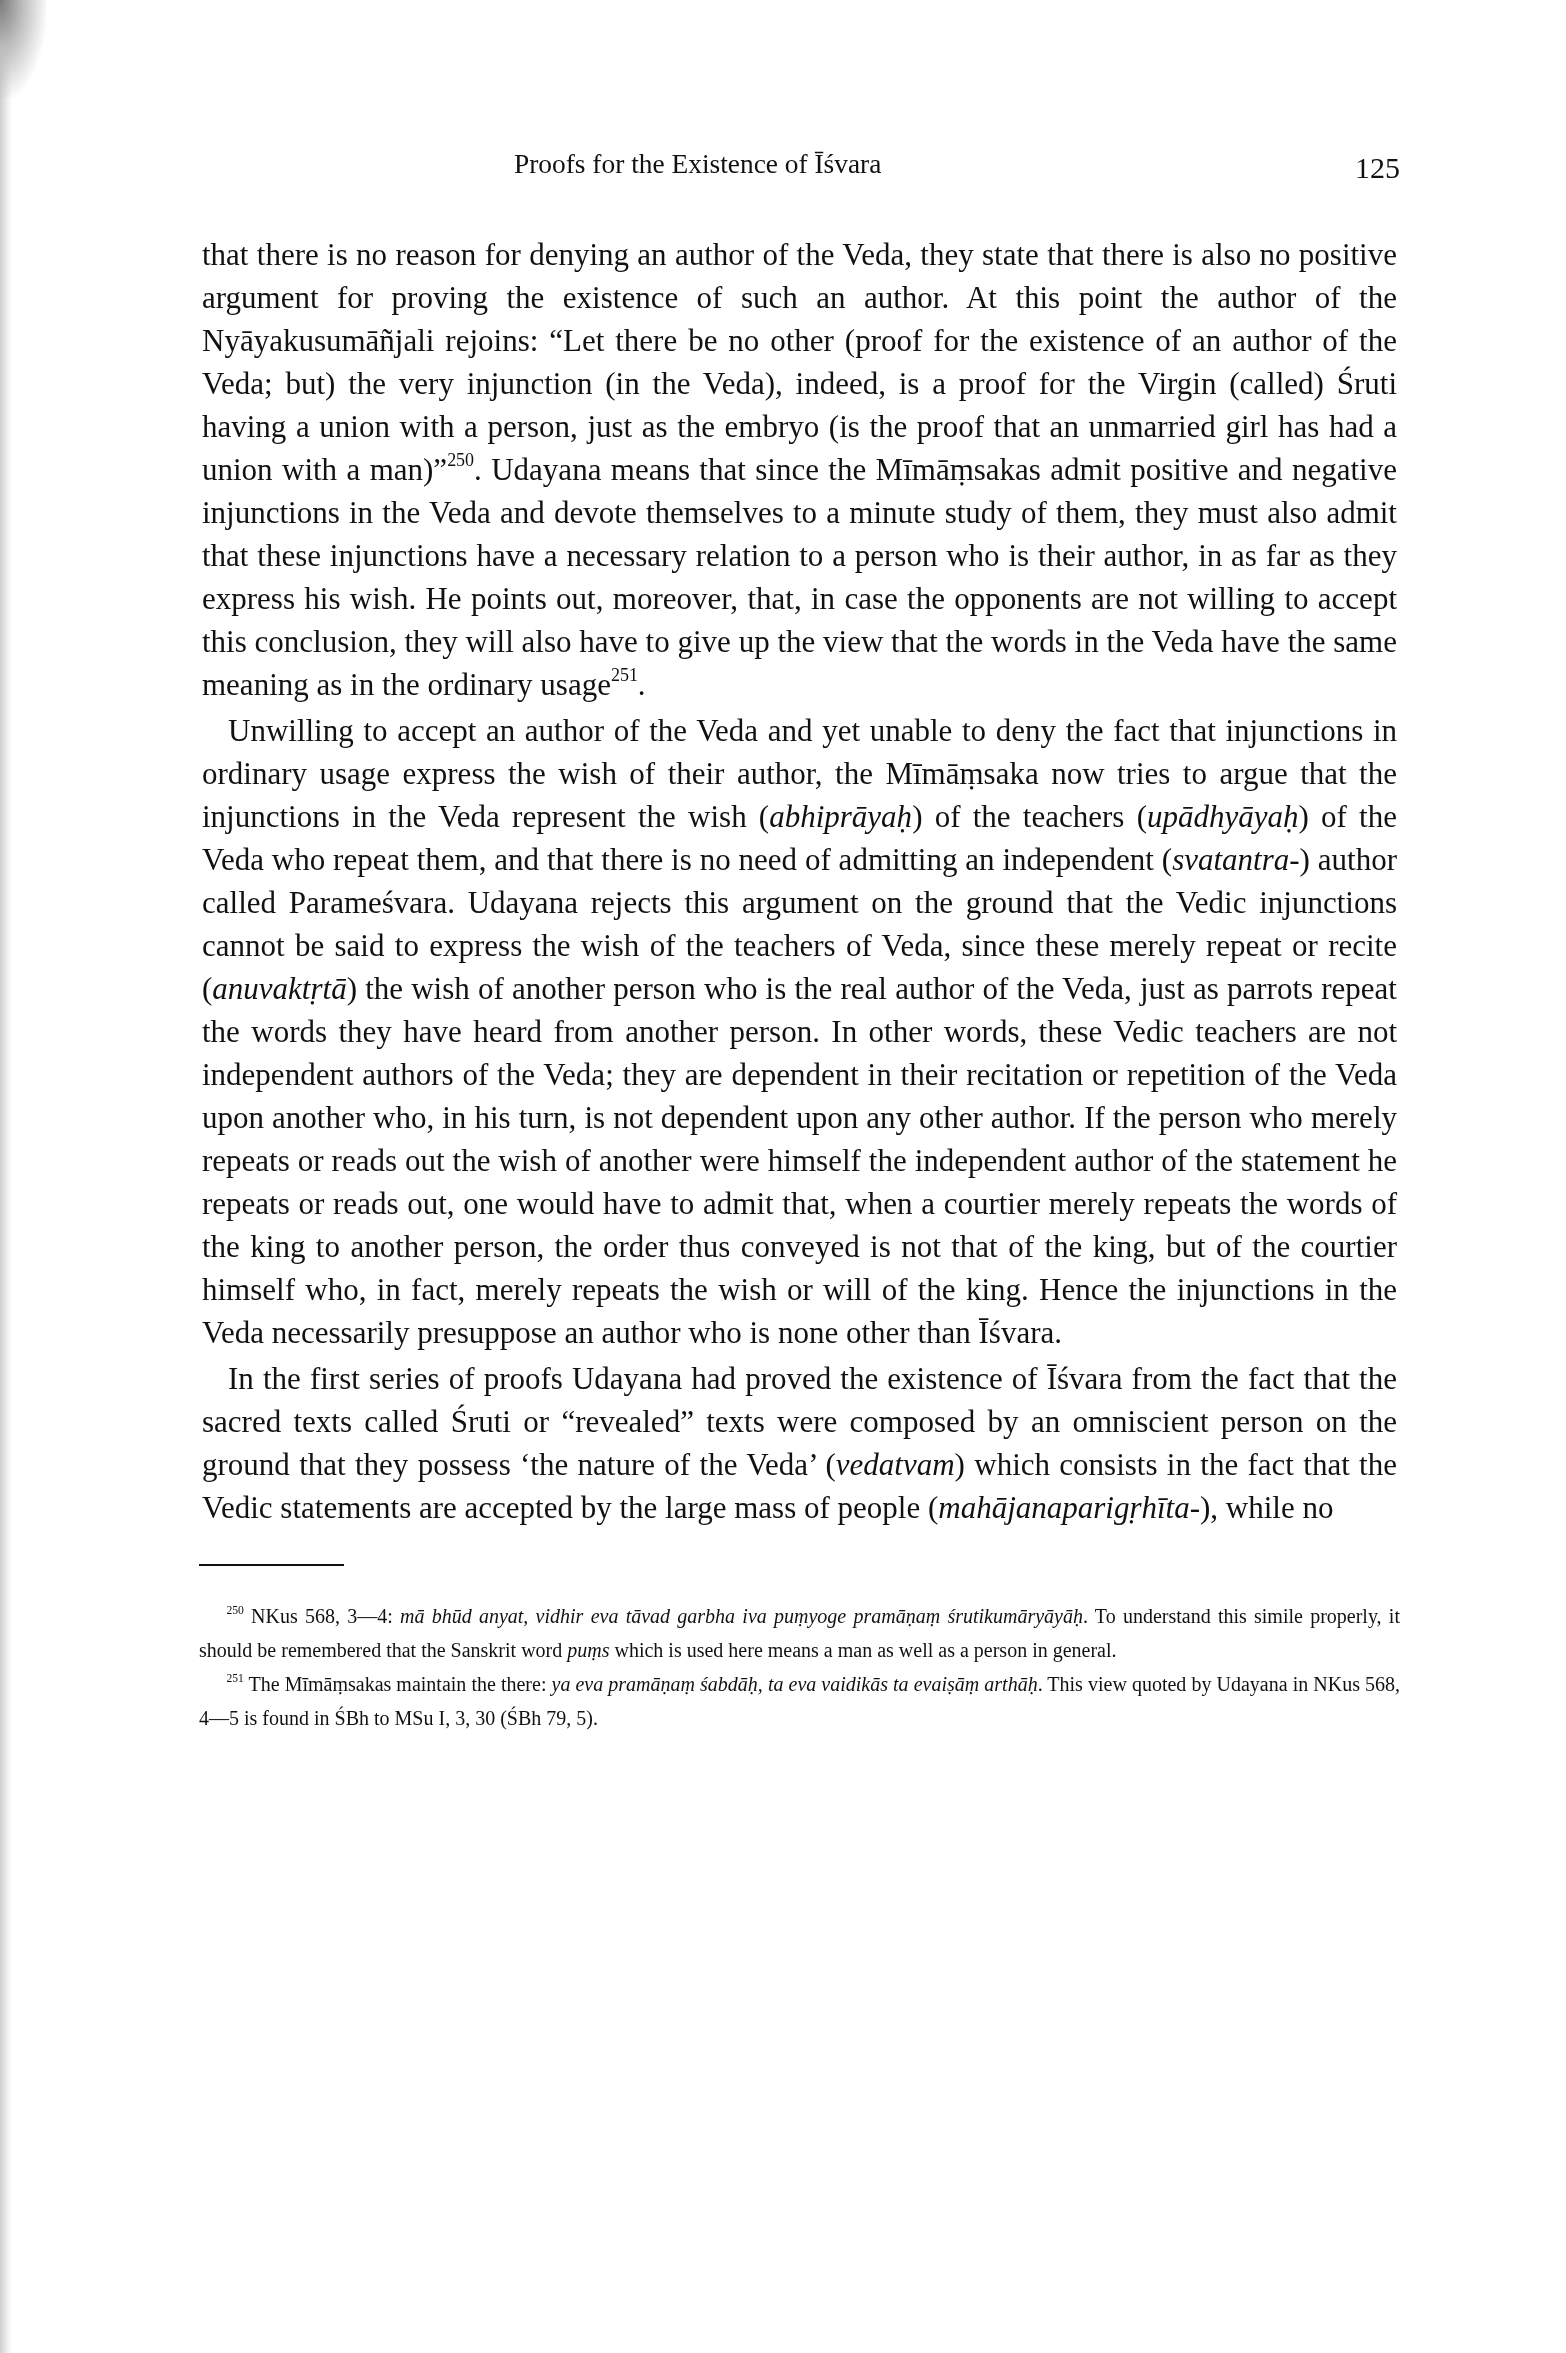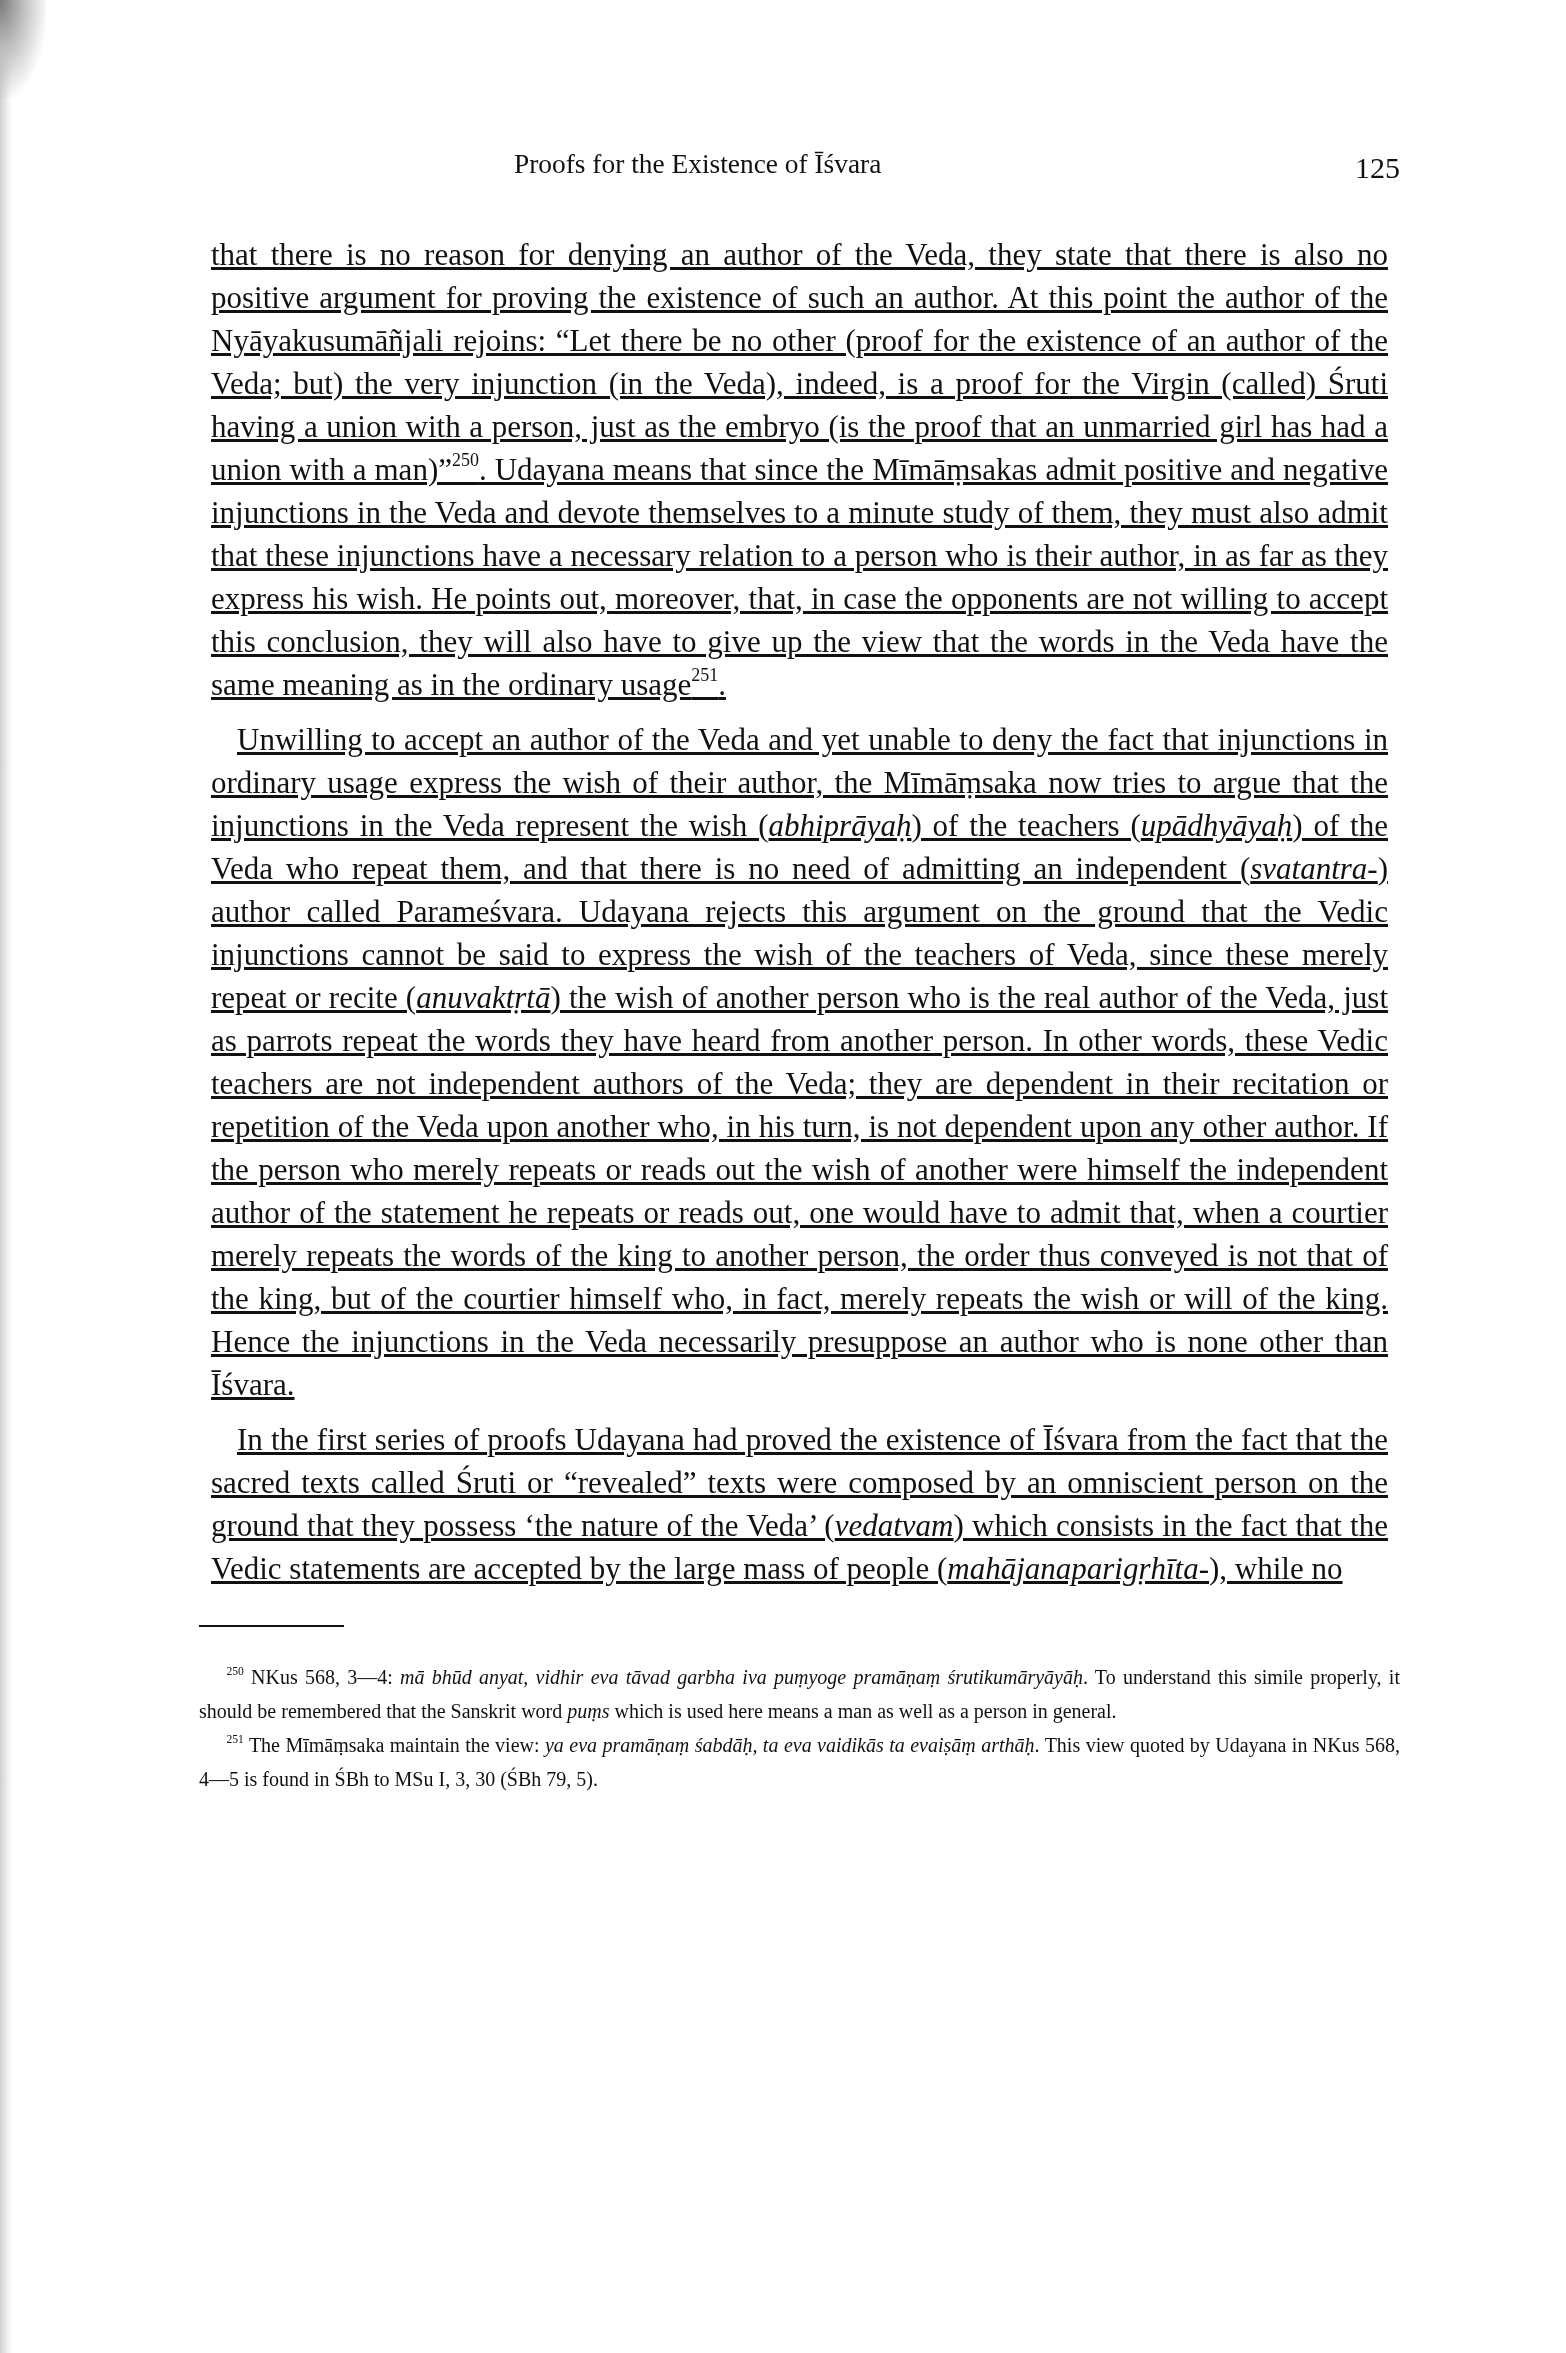--- a/index.html
+++ b/index.html
@@ -7,21 +7,21 @@
          font-family:"Liberation Serif","DejaVu Serif",serif; color:#111; }
   .scan-edge { position:absolute; left:0; top:0; width:11.7px; height:2354px;
                background:linear-gradient(to right,#cfcfcf,#f4f4f4 70%,#fff); }
   .scan-corner { position:absolute; left:0; top:0; width:46px; height:98px;
                  background:radial-gradient(ellipse at 0 0,#7a7a7a 0%,#bdbdbd 35%,rgba(255,255,255,0) 75%); }
   .page { position:absolute; left:199px; top:144px; width:1201px; }
   .running-head { position:relative; height:52px; font-size:27.4px; }
   .running-head .title { position:absolute; left:315px; top:5.2px; }
   .running-head .pnum { position:absolute; right:0; top:6.5px; font-size:30px; }
   .body-text { margin-top:37px; font-size:31px; line-height:43px; text-align:justify; }
-  .body-text p { margin:12px;text-decoration:underline; }
+  .body-text p { margin:3px; }
   .body-text p.indent { text-indent:26px; }
   sup { font-size:0.58em; line-height:0; position:relative; top:-0.15em; }
   .proof-head { margin-top:51px; }
   .spaced { letter-spacing:0.12em; }
   .footrule { width:145px; height:2px; background:#111; margin-top:35px; }
   .footnotes { margin-top:33px; font-size:20px; line-height:34px; text-align:justify; }
   .footnotes p { margin:0; text-indent:27.4px; }
   i { font-style:italic; }
 </style>
 </head>
@@ -42,16 +42,16 @@
     <p class="indent"><span>Unwilling to accept an author of the Veda and yet unable to deny the fact that injunctions in ordinary usage express the wish of their author, the Mīmāṃsaka now tries to argue that the injunctions in the Veda represent the wish (</span><i>abhiprāyaḥ</i><span>) of the teachers (</span><i>upādhyāyaḥ</i><span>) of the Veda who repeat them, and that there is no need of admitting an independent (</span><i>svatantra-</i><span>) author called Parameśvara. Udayana rejects this argument on the ground that the Vedic injunctions cannot be said to express the wish of the teachers of Veda, since these merely repeat or recite (</span><i>anuvaktṛtā</i><span>) the wish of another person who is the real author of the Veda, just as parrots repeat the words they have heard from another person. In other words, these Vedic teachers are not independent authors of the Veda; they are dependent in their recitation or repetition of the Veda upon another who, in his turn, is not dependent upon any other author. If the person who merely repeats or reads out the wish of another were himself the independent author of the statement he repeats or reads out, one would have to admit that, when a courtier merely repeats the words of the king to another person, the order thus conveyed is not that of the king, but of the courtier himself who, in fact, merely repeats the wish or will of the king. Hence the injunctions in the Veda necessarily presuppose an author who is none other than Īśvara.</span></p>
 
 
     <p class="indent"><span>In the first series of proofs Udayana had proved the existence of Īśvara from the fact that the sacred texts called Śruti or “revealed” texts were composed by an omniscient person on the ground that they possess ‘the nature of the Veda’ (</span><i>vedatvam</i><span>) which consists in the fact that the Vedic statements are accepted by the large mass of people (</span><i>mahājanaparigṛhīta-</i><span>), while no</span></p>
   </div>
 
   <div class="footrule"></div>
 
   <div class="footnotes">
     <p><sup>250</sup><span> NKus 568, 3—4: </span><i>mā bhūd anyat, vidhir eva tāvad garbha iva puṃyoge pramāṇaṃ śrutikumāryāyāḥ</i><span>. To understand this simile properly, it should be remembered that the Sanskrit word </span><i>puṃs</i><span> which is used here means a man as well as a person in general.</span></p>
-    <p><sup>251</sup><span> The Mīmāṃsaka maintain the view: </span><i>ya eva pramāṇaṃ śabdāḥ, ta eva vaidikās ta evaiṣāṃ arthāḥ</i><span>. This view quoted by Udayana in NKus 568, 4—5 is found in ŚBh to MSu I, 3, 30 (ŚBh 79, 5).</span></p>
+    <p><sup>251</sup><span> The Mīmāṃsakas maintain the there: </span><i>ya eva pramāṇaṃ śabdāḥ, ta eva vaidikās ta evaiṣāṃ arthāḥ</i><span>. This view quoted by Udayana in NKus 568, 4—5 is found in ŚBh to MSu I, 3, 30 (ŚBh 79, 5).</span></p>
   </div>
 </div>
 
 
 </body></html>

